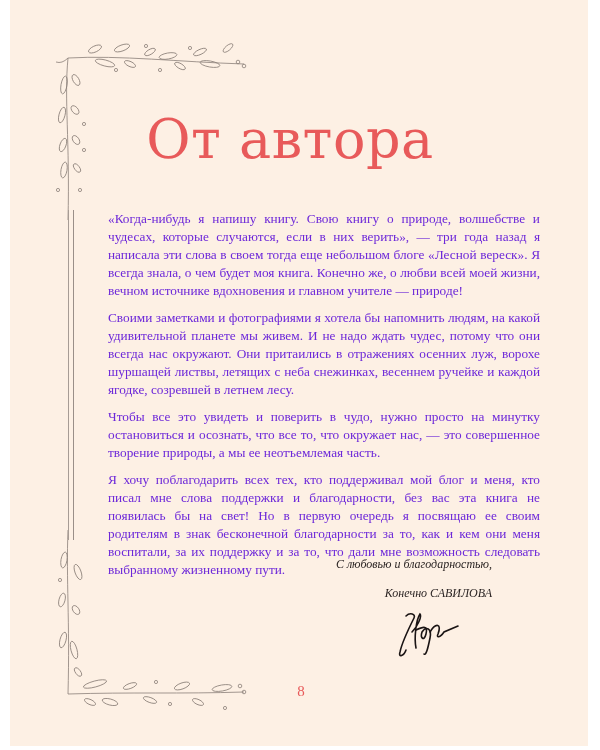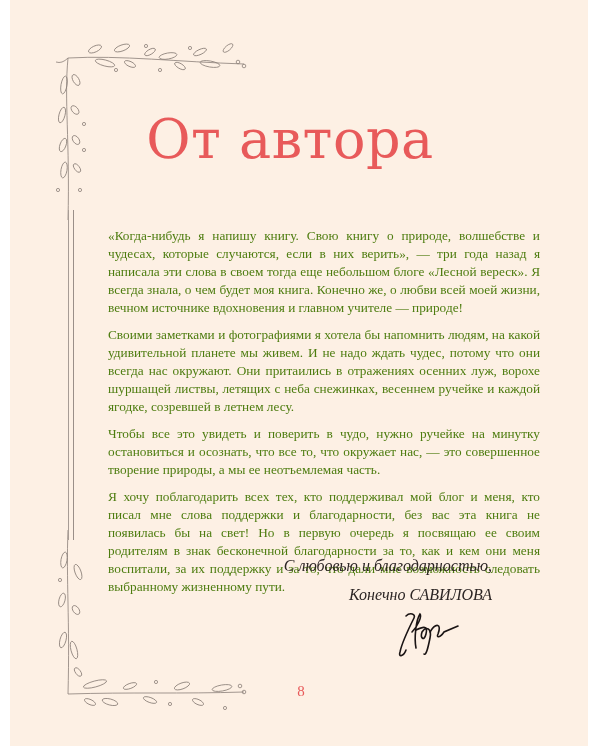--- a/index.html
+++ b/index.html
@@ -8,28 +8,28 @@
     position:absolute; left:10px; top:0; width:578px; height:746px;
     background:#fdf0e4;
   }
   .title {
     position:absolute; left:0; width:600px; top:108px; text-align:center;
     font-family:"DejaVu Serif", serif; font-size:54px; color:#e85a5a;
     letter-spacing:0.5px; margin:0; font-weight:normal;
     transform:translateX(-10px);
   }
   .body-text {
-    position:absolute; left:108px; top:227px; width:432px;
+    position:absolute; left:108px; top:210px; width:432px;
     font-family:"Liberation Serif", serif; font-size:13.3px; line-height:18px;
-    color:#4d7c0f; text-align:justify;
+    color:#6d28d9; text-align:justify;
   }
   .body-text p { margin:0 0 9px 0; }
   .closing {
     position:absolute; right:108px; width:300px; text-align:right;
-    font-family:"Liberation Serif", serif; font-style:italic; font-size:16px; color:#2c2524;
+    font-family:"Liberation Serif", serif; font-style:italic; font-size:12px; color:#2c2524;
   }
   .closing.l1 { top:557px; }
   .closing.l2 { top:586px; }
   .sig { position:absolute; left:392px; top:608px; width:70px; height:52px; }
   .pageno {
     position:absolute; left:0; width:600px; text-align:center; top:683px;
     font-family:"Liberation Serif", serif; font-size:15px; color:#e85a5a;
     transform:translateX(1px);
   }
   .vline { position:absolute; width:1px; background:#9a8f88; }
@@ -103,21 +103,21 @@
 </svg>
 
 <div class="vline" style="left:68px; top:210px; height:330px; background:#a79c95;"></div>
 <div class="vline" style="left:73px; top:210px; height:330px;"></div>
 
 <h1 class="title">От автора</h1>
 
 <div class="body-text">
   <p>«Когда-нибудь я напишу книгу. Свою книгу о природе, волшебстве и чудесах, которые случаются, если в них верить», — три года назад я написала эти слова в своем тогда еще небольшом блоге «Лесной вереск». Я всегда знала, о чем будет моя книга. Конечно же, о любви всей моей жизни, вечном источнике вдохновения и главном учителе — природе!</p>
   <p>Своими заметками и фотографиями я хотела бы напомнить людям, на какой удивительной планете мы живем. И не надо ждать чудес, потому что они всегда нас окружают. Они притаились в отражениях осенних луж, ворохе шуршащей листвы, летящих с неба снежинках, весеннем ручейке и каждой ягодке, созревшей в летнем лесу.</p>
-  <p>Чтобы все это увидеть и поверить в чудо, нужно ручейке на минутку остановиться и осознать, что все то, что окружает нас, — это совершенное творение природы, а мы ее неотъемлемая часть.</p>
+  <p>Чтобы все это увидеть и поверить в чудо, нужно просто на минутку остановиться и осознать, что все то, что окружает нас, — это совершенное творение природы, а мы ее неотъемлемая часть.</p>
   <p>Я хочу поблагодарить всех тех, кто поддерживал мой блог и меня, кто писал мне слова поддержки и благодарности, без вас эта книга не появилась бы на свет! Но в первую очередь я посвящаю ее своим родителям в знак бесконечной благодарности за то, как и кем они меня воспитали, за их поддержку и за то, что дали мне возможность следовать выбранному жизненному пути.</p>
 </div>
 
 <div class="closing l1">С любовью и благодарностью,</div>
 <div class="closing l2">Конечно САВИЛОВА</div>
 
 <svg class="sig" viewBox="0 0 70 52">
   <g fill="none" stroke="#1a1414" stroke-width="1.6" stroke-linecap="round">
     <path d="M14 8 C18 4 24 6 22 10 C18 18 10 34 8 44 C6 50 12 48 14 42"></path>
     <path d="M20 24 C26 18 30 8 28 6 C24 12 22 30 24 40"></path>

